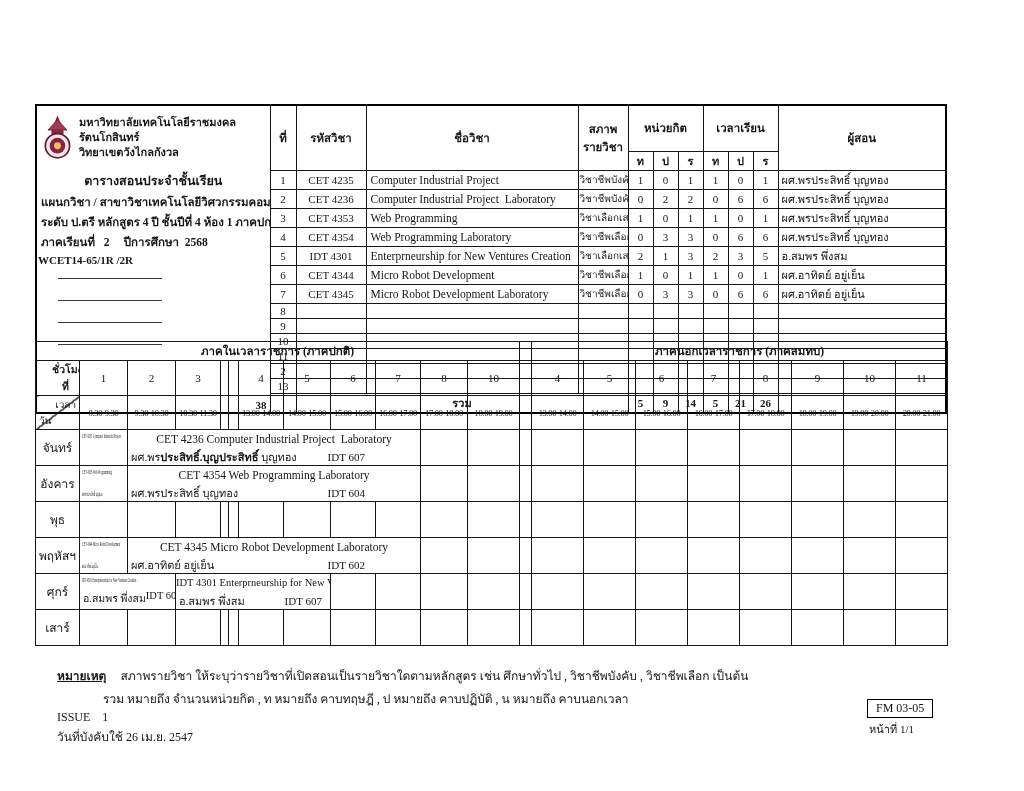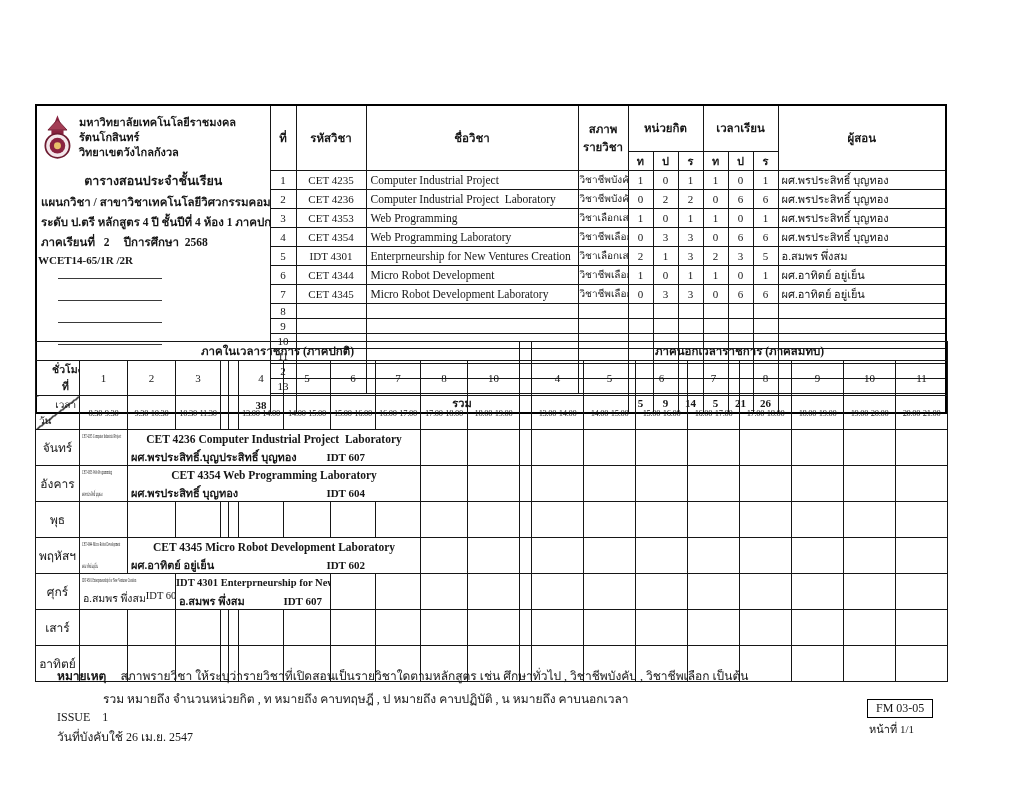--- a/index.html
+++ b/index.html
@@ -49,21 +49,21 @@
   .tt td.hourhdr { font-size:10.5px; font-weight:bold;padding-left:16px; }
 
   .diag {
     position:relative;
     background:linear-gradient(to bottom right, transparent calc(50% - 0.7px), #161616 calc(50% - 0.7px), #161616 calc(50% + 0.7px), transparent calc(50% + 0.7px));
   }
   .diag .lbl-time { position:absolute; top:1px; right:3px; font-size:10px; }
   .diag .lbl-day { position:absolute; bottom:1px; left:3px; font-size:10px; }
 
   
-  td.ccell { position:relative; vertical-align:top;font-weight:bold; }
+  td.ccell { position:relative; vertical-align:top; }
   .ct { display:block; font-size:11.5px; line-height:14px; padding-top:2px; white-space:pre; }
   .cb { position:absolute; bottom:1px; left:3px; right:0; display:flex; justify-content:space-between; font-size:11px; line-height:13px; white-space:nowrap; }
   .cb .room.pr55 { padding-right:55px; }
   .cb .room.pr8 { padding-right:8px; }
 
   
   td.tcell { position:relative; vertical-align:top; }
   .sq { display:inline-block; font-size:7px; transform:scaleX(0.36); transform-origin:0 0; white-space:nowrap; position:absolute; top:2px; left:2px; }
   .tbot { position:absolute; bottom:2px; left:2px; right:2px; font-size:9.5px; text-align:right; white-space:nowrap; line-height:10px; }
   .tbot .sqb { display:inline-block; font-size:6px; transform:scaleX(0.35); transform-origin:0 100%; white-space:nowrap; }
@@ -557,43 +557,20 @@
       <td></td>
           <td></td>
           <td></td>
           <td></td>
           <td></td>
           <td></td>
           <td></td>
           <td></td>
     </tr>
 
-    <tr class="dayrow">
-      <td class="day">อาทิตย์</td>
-      <td></td>
-          <td></td>
-          <td></td>
-      <td></td>
-          <td></td>
-      <td></td>
-          <td></td>
-          <td></td>
-          <td></td>
-          <td></td>
-          <td></td>
-      <td></td>
-      <td></td>
-          <td></td>
-          <td></td>
-          <td></td>
-          <td></td>
-          <td></td>
-          <td></td>
-          <td></td>
-    </tr>
   </tbody>
     </table>
 
   <div class="fnote1">
     <span class="u">หมายเหตุ</span><span>สภาพรายวิชา ให้ระบุว่ารายวิชาที่เปิดสอนเป็นรายวิชาใดตามหลักสูตร เช่น  ศึกษาทั่วไป , วิชาชีพบังคับ , วิชาชีพเลือก เป็นต้น</span>
   </div>
   <div class="fnote2">รวม  หมายถึง  จำนวนหน่วยกิต , ท หมายถึง  คาบทฤษฎี , ป  หมายถึง  คาบปฏิบัติ  ,  น  หมายถึง  คาบนอกเวลา</div>
   <div class="fissue">ISSUE    1</div>
   <div class="fdate">วันที่บังคับใช้ 26 เม.ย. 2547</div>
   <div class="fmbox">FM 03-05</div>

